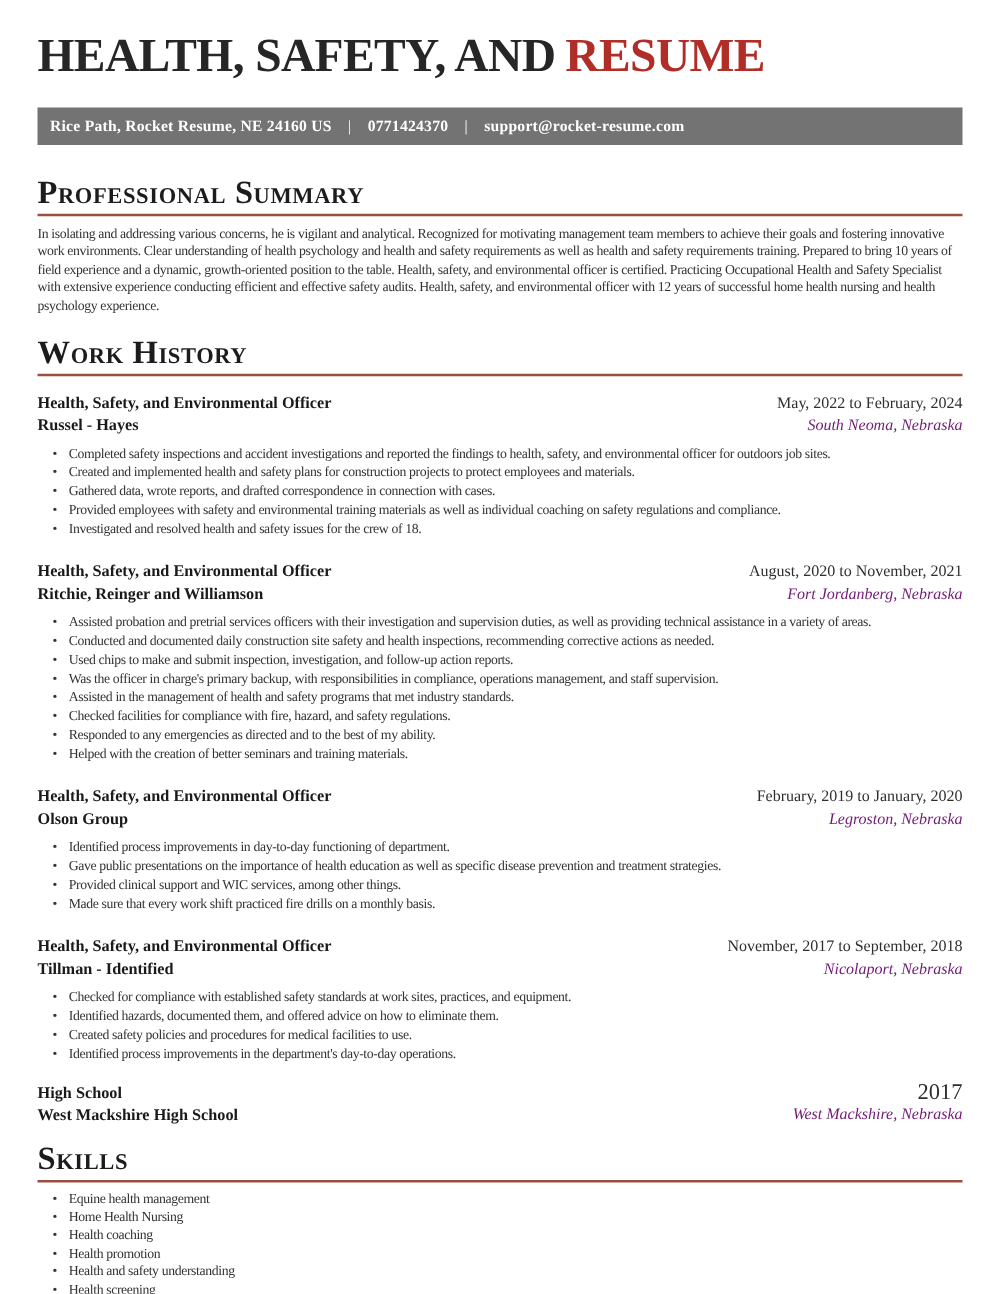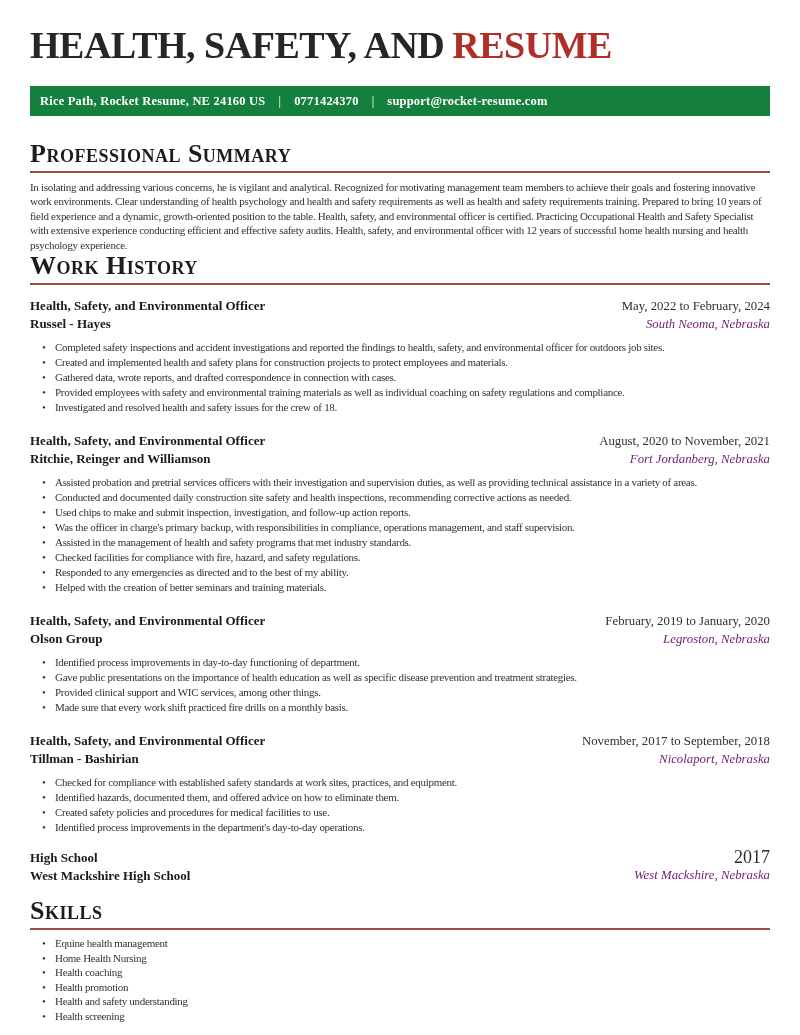--- a/index.html
+++ b/index.html
@@ -18,39 +18,39 @@
     margin: 22px 0 12px 0;
     font-size: 38px; line-height: 46px;
     font-weight: bold; color: #262626;
     letter-spacing: -0.5px;
     white-space: nowrap;
   }
   .title .accent { margin-left: 8px; }
 
   .contact-bar {
     margin-top: 18px;
-    background: #15803d; color: #ffffff;
+    background: #737373; color: #ffffff;
     height: 30px; display: flex; align-items: center;
     padding: 0 10px;
     font-size: 12.5px; font-weight: bold; letter-spacing: 0.2px;
   }
   .contact-bar .sep { margin: 0 13px; font-weight: normal; }
 
   
   .section-heading {
     margin: 0;
     font-variant: small-caps;
     font-weight: bold;
     font-size: 26px; line-height: 28px;
     color: #1c1c1c; letter-spacing: 0.5px;
     border-bottom: 2px solid #9c4e43;
     padding-bottom: 3px;
   }
   .sec-summary { margin-top: 24px; }
-  .sec-work    { margin-top: 0; }
+  .sec-work    { margin-top: 16px; }
   .sec-edu     { margin-top: 14px; }
   .sec-skills  { margin-top: 13px; }
 
   .summary-text {
     margin: 7px 0 0 0;
     font-size: 11px; line-height: 14.4px;
     letter-spacing: -0.3px;
     color: #333333;
     text-align: left;
   }
@@ -181,21 +181,21 @@
             <li>Made sure that every work shift practiced fire drills on a monthly basis.</li>
           </ul>
   </div>
 
   <div class="job">
     <div class="job-row">
       <span class="job-title">Health, Safety, and Environmental Officer</span>
       <span class="job-dates">November, 2017 to September, 2018</span>
     </div>
     <div class="job-row">
-      <span class="job-company">Tillman - Bashirian</span>
+      <span class="job-company">Tillman - Identified</span>
       <span class="job-location">Nicolaport, Nebraska</span>
     </div>
     <ul class="bullets">
             <li>Checked for compliance with established safety standards at work sites, practices, and equipment.</li>
             <li>Identified hazards, documented them, and offered advice on how to eliminate them.</li>
             <li>Created safety policies and procedures for medical facilities to use.</li>
             <li>Identified process improvements in the department's day-to-day operations.</li>
           </ul>
   </div>
 </div>

